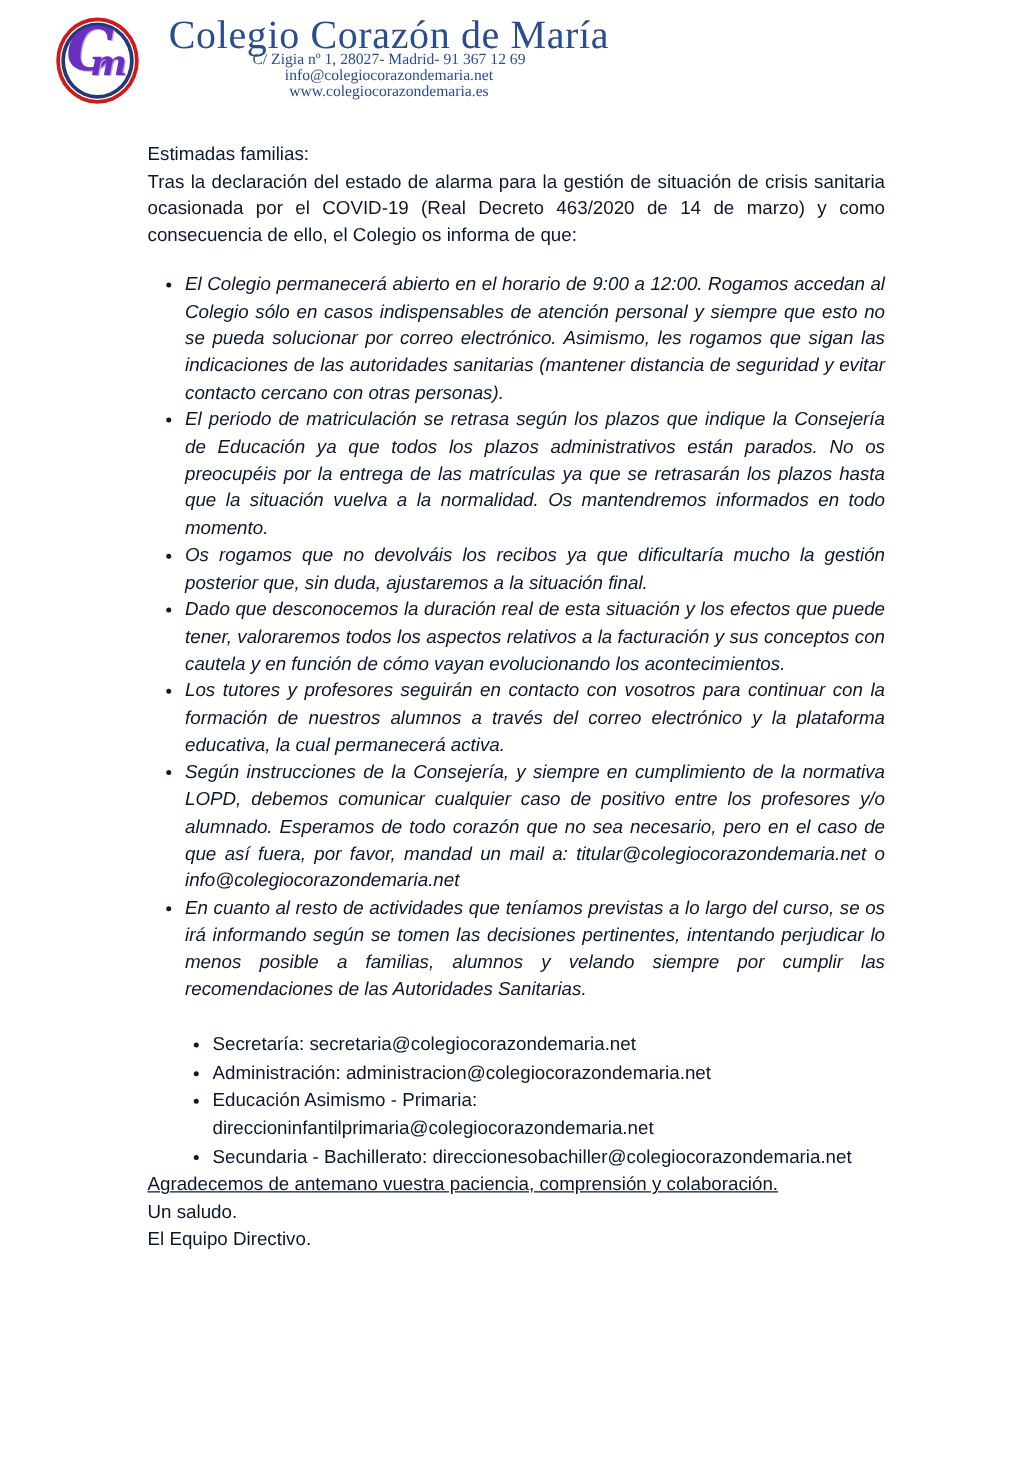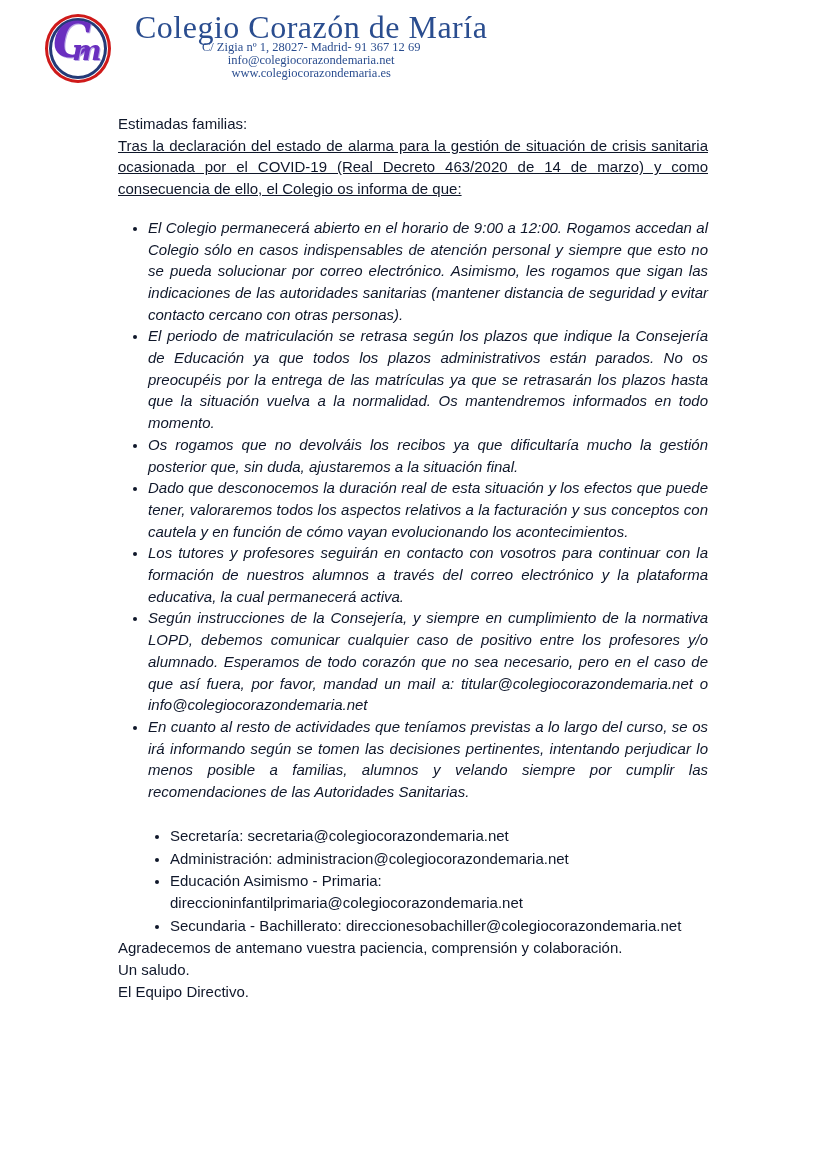--- a/index.html
+++ b/index.html
@@ -82,21 +82,21 @@
   .letter-body {
     position: absolute;
     top: 113px;
     left: 118px;
     width: 590px;
     font-size: 15px;
     line-height: 21.7px;
     color: #0f172a;
   }
   .letter-body p { margin: 0; }
-  .intro-paragraph { text-align: justify; text-decoration: underline; }
+  .intro-paragraph { text-align: justify; }
 
   ul.main-bullets {
     margin: 17px 0 0 0;
     padding: 0 0 0 30px;
     list-style: disc outside;
     font-style: italic;
   }
   ul.main-bullets li {
     text-align: justify;
     margin: 0;
@@ -108,21 +108,21 @@
   ul.email-bullets {
     margin: 22px 0 0 0;
     padding: 0 0 0 52px;
     list-style: disc outside;
   }
   ul.email-bullets li {
     margin: 0 0 1px 0;
   }
   ul.email-bullets li::marker { font-size: 13px; }
 
-  .thanks-paragraph { margin-top: 36px; }
+  .thanks-paragraph { margin-top: 36px; text-decoration: underline; }
   .closing-paragraph { margin-top: 43px; }
   .signature-paragraph { margin-top: 0; }
 </style>
 </head>
 <body>
 
 <div class="page">
 
   <div class="letterhead">
     <div class="logo">

